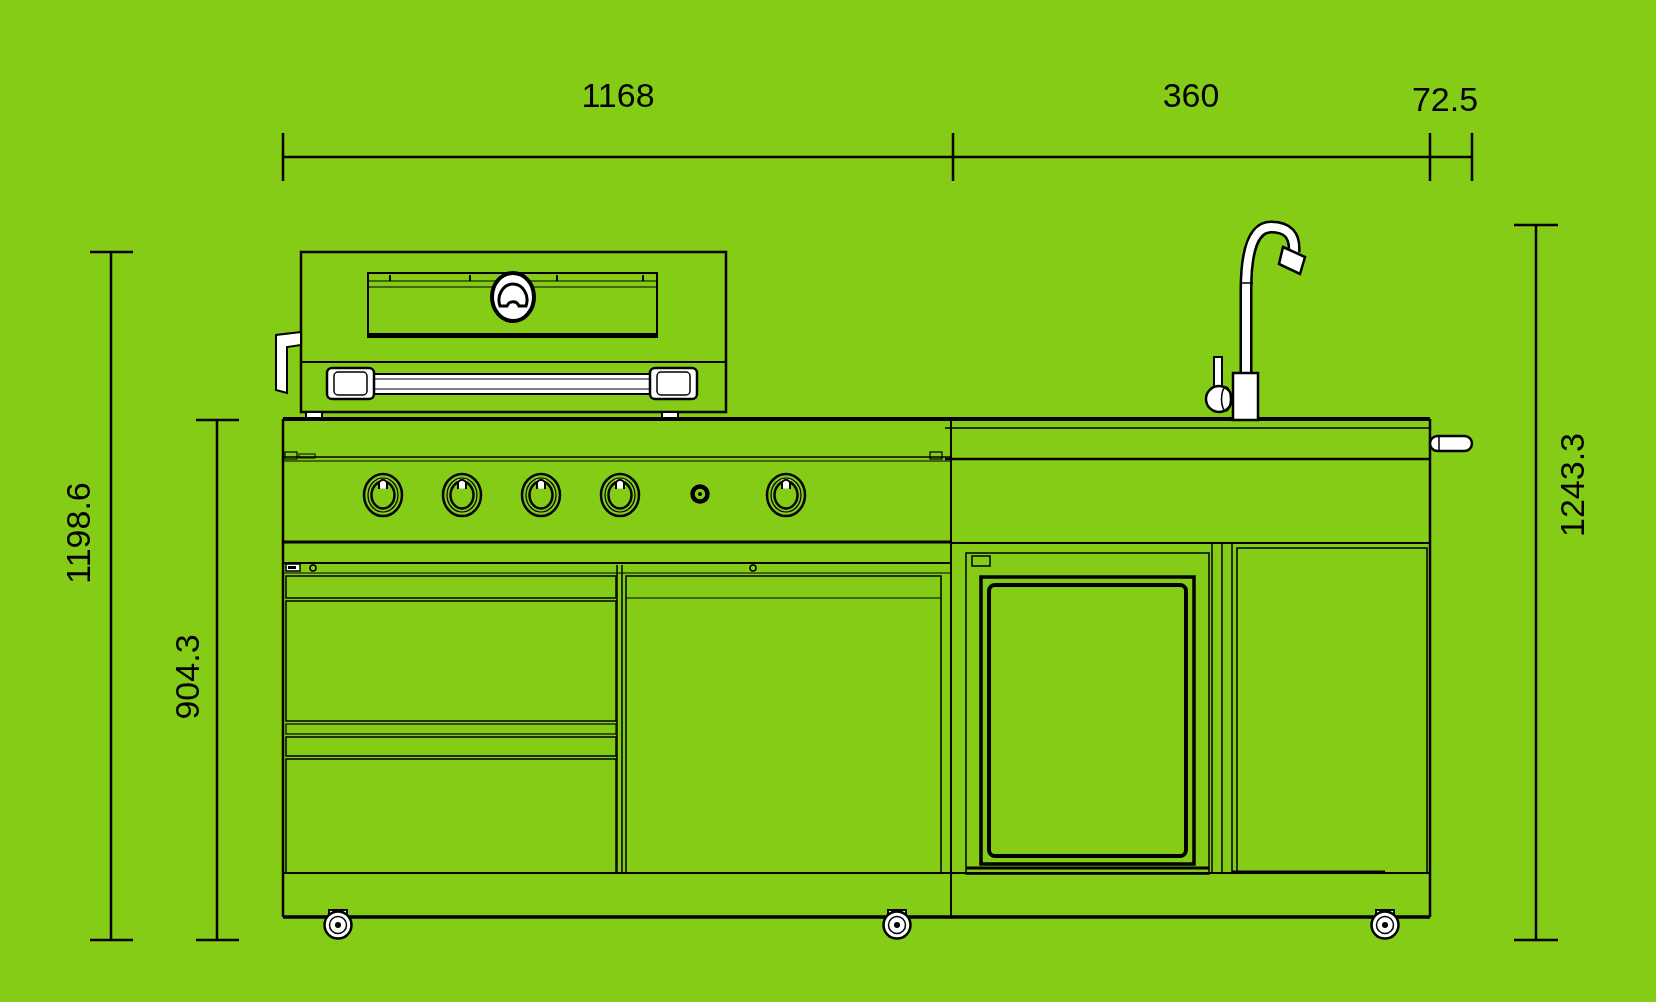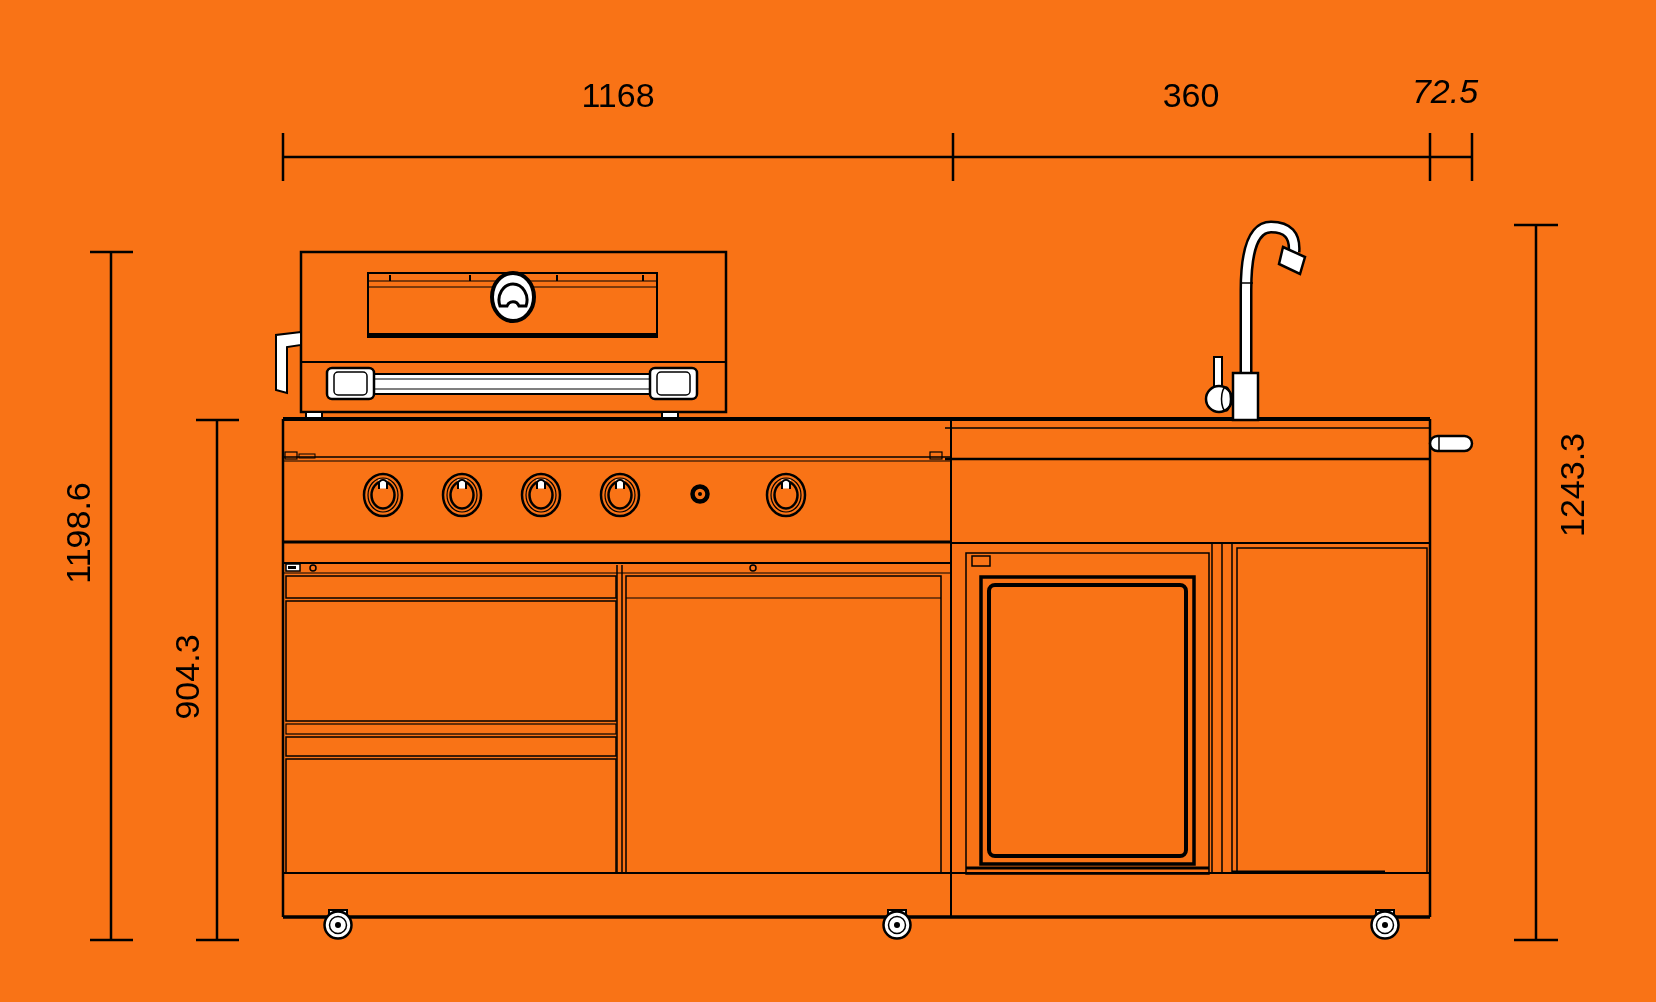--- a/index.html
+++ b/index.html
@@ -1,35 +1,35 @@
 <!DOCTYPE html>
 <html><head>
 <meta charset="utf-8">
 <style>
   html,body{margin:0;padding:0;background:#ffffff;}
   #stage{
     position:relative;
     width:1656px;height:1002px;
-    background:#f97316;
+    background:#84cc16;
     font-family:"Liberation Sans",sans-serif;
     overflow:hidden;
   }
   #dwg{position:absolute;left:0;top:0;}
   .dim-label{
     position:absolute;
     font-size:34px;
     line-height:34px;
     color:#000;
     text-align:center;
     white-space:nowrap;
   }
   .rot{transform:rotate(-90deg);transform-origin:center center;}
   .lbl-1168{left:558px;top:78px;width:120px;}
   .lbl-830{left:1131px;top:78px;width:120px;}
-  .lbl-725{left:1387px;top:74px;width:116px;font-style:italic;}
+  .lbl-725{left:1387px;top:82px;width:116px;}
   .lbl-11986{left:18px;top:516px;width:120px;}
   .lbl-9043{left:137px;top:660px;width:100px;}
   .lbl-12433{left:1512px;top:468px;width:120px;}
 </style>
 </head>
 <body>
 
 <div id="stage">
 
   <svg id="dwg" width="1656" height="1002" viewBox="0 0 1656 1002">

